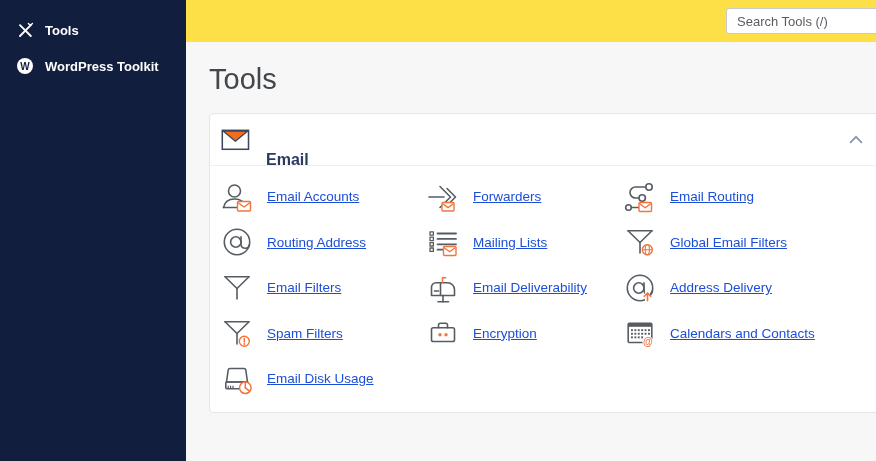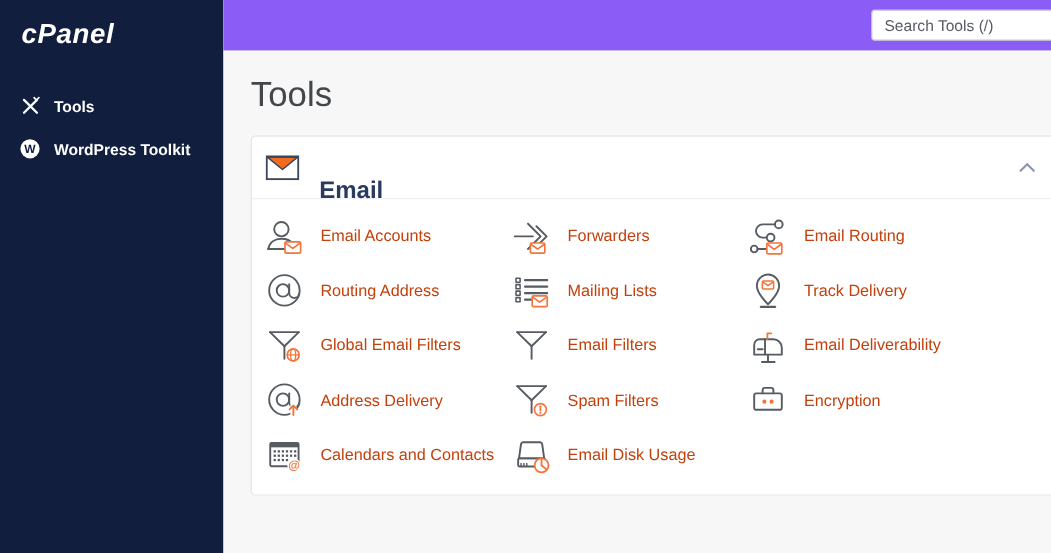--- a/index.html
+++ b/index.html
@@ -22,21 +22,21 @@
   .nav { margin-top:12px; }
   .nav-item {
     display:flex; align-items:center; gap:11px;
     padding:9px 10px 9px 16px; cursor:pointer;
     font-size:13px; font-weight:700; color:#fff;
   }
   .nav-item .nicon { width:18px; height:18px; display:flex; align-items:center; justify-content:center; }
   
   .main { flex:1; display:flex; flex-direction:column; overflow:hidden; }
   .topbar {
-    position:relative; height:42px; background:#8b5cf6; flex:none;
+    position:relative; height:42px; background:#fde047; flex:none;
   }
   .search-input {
     position:absolute; top:8px; right:-12px;
     width:162px; height:26px;
     border:1px solid #c7cacf; border-radius:3px;
     padding:0 10px; font-size:13px; color:#333;
     font-family:"Liberation Sans", sans-serif;
     outline:none; background:#fff;
   }
   .search-input::placeholder { color:#595d63; opacity:1; }
@@ -48,42 +48,41 @@
   .card {
     background:#fff; border:1px solid #e4e6e9; border-radius:4px;
     margin:0 -14px 0 23px;
   }
   .card-header {
     display:flex; align-items:center;
     height:52px; padding:0 22px 0 11px;
     border-bottom:1px solid #eef0f4;
   }
   .card-header .section-label {
-    margin-left:16px; font-size:20px; font-weight:700; color:#2b3b60;margin-top:40px;
+    margin-left:16px; font-size:16px; font-weight:700; color:#2b3b60;margin-top:40px;
   }
   .collapse-btn { margin-left:auto; background:none; border:none; cursor:pointer; display:flex; padding:4px; }
   .tool-grid {
     display:grid;
     grid-template-columns:206px 197px 1fr;
     grid-auto-rows:45.5px;
     padding:8px 0 10px 11px;
   }
   .tool {
     display:flex; align-items:center; gap:14px;
     width:max-content; cursor:pointer; text-decoration:none;
   }
   .tool .ticon { width:32px; height:32px; flex:none; display:flex; align-items:center; justify-content:center; }
-  .tool .tlabel { font-size:13.5px; color:#c2410c; }
+  .tool .tlabel { font-size:13.5px; color:#1d4ed8;text-decoration:underline; }
   svg { display:block; }
 </style>
 </head>
 <body>
 
 <aside class="sidebar">
-  <div class="logo">cPanel</div>
   <nav class="nav">
     <div class="nav-item">
       <span class="nicon">
         <svg width="17" height="17" viewBox="0 0 17 17" fill="none" stroke="#fff" stroke-width="1.9" stroke-linecap="round">
           <path d="M3 3.2 13.8 14"></path>
           <path d="M13.8 3.2 3 14"></path>
           <path d="M11.4 1.4l2 2 2-2" stroke-width="1.4"></path>
         </svg>
       </span>
       <span>Tools</span>
@@ -191,31 +190,20 @@
               <path d="M10.5 12.9H29" stroke-width="1.8"></path>
               <path d="M10.5 18.3H29" stroke-width="1.8"></path>
               <path d="M10.5 23.7H15.5" stroke-width="1.8"></path>
               <rect x="16.5" y="20.5" width="12.5" height="9" rx="1" fill="#fff" stroke="#f4743b" stroke-width="1.4"></rect>
               <path d="M17.5 22l5.2 3.8 5.2-3.8" stroke="#f4743b" stroke-width="1.4"></path>
             </svg>
           </span>
           <span class="tlabel">Mailing Lists</span>
         </a>
 
-        <a class="tool">
-          <span class="ticon">
-            <svg width="32" height="32" viewBox="0 0 32 32" fill="none" stroke="#575c63" stroke-width="1.6" stroke-linecap="round" stroke-linejoin="round">
-              <path d="M16 2.8a9.3 9.3 0 0 1 9.3 9.3c0 6.6-9.3 15.4-9.3 15.4s-9.3-8.8-9.3-15.4A9.3 9.3 0 0 1 16 2.8z"></path>
-              <rect x="11.3" y="8.2" width="9.4" height="6.6" rx="0.8" stroke="#f4743b" stroke-width="1.3"></rect>
-              <path d="M12.2 9.3l3.8 2.8 3.8-2.8" stroke="#f4743b" stroke-width="1.3"></path>
-              <path d="M10 29.7h12" stroke-width="1.8"></path>
-            </svg>
-          </span>
-          <span class="tlabel">Track Delivery</span>
-        </a>
 
         <a class="tool">
           <span class="ticon">
             <svg width="32" height="32" viewBox="0 0 32 32" fill="none" stroke="#575c63" stroke-width="1.6" stroke-linecap="round" stroke-linejoin="round">
               <path d="M4 4.8h24"></path>
               <path d="M4 4.8 16 16.5 28 4.8"></path>
               <path d="M16 16.5V27"></path>
               <circle cx="23.3" cy="23.8" r="5" fill="#fff" stroke="#f4743b" stroke-width="1.4"></circle>
               <ellipse cx="23.3" cy="23.8" rx="2.1" ry="5" stroke="#f4743b" stroke-width="1.1"></ellipse>
               <path d="M18.5 23.8h9.6" stroke="#f4743b" stroke-width="1.1"></path>

